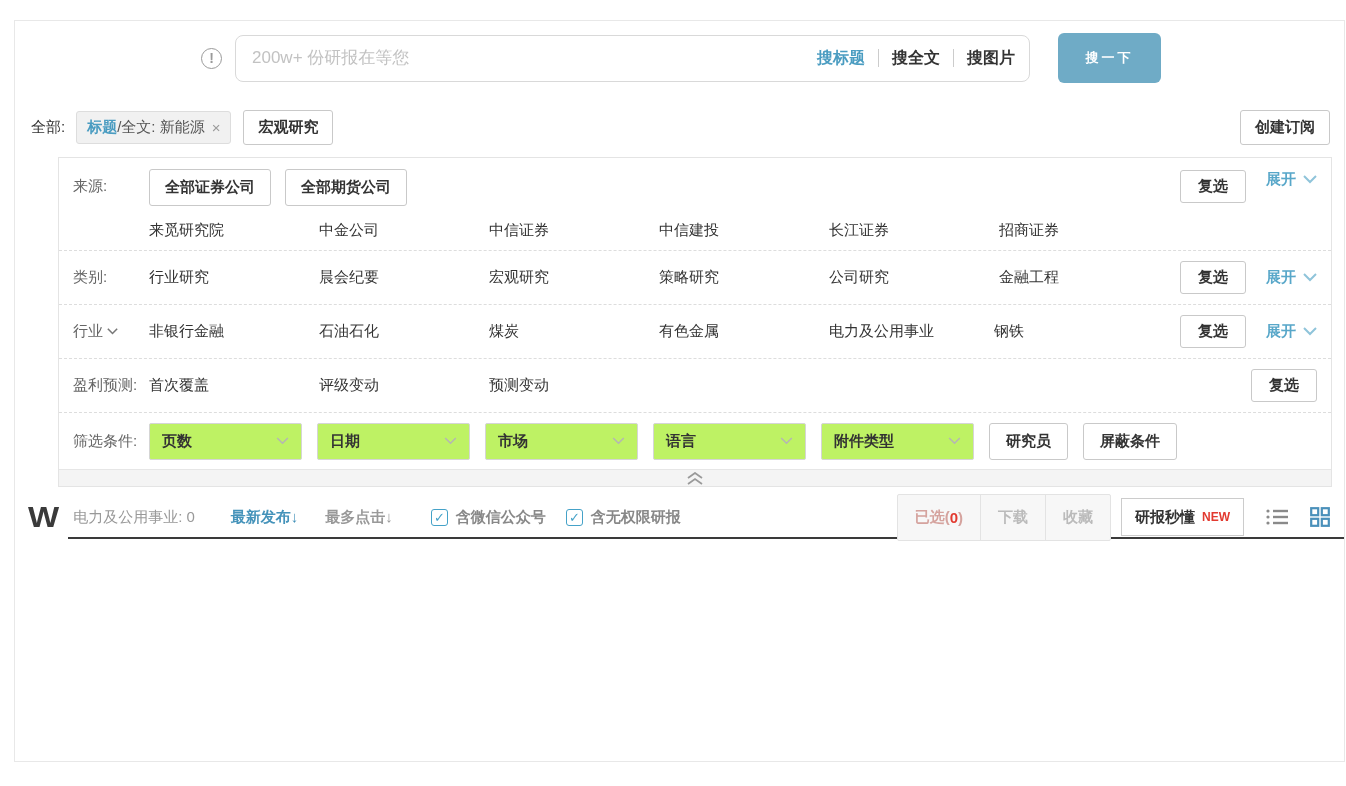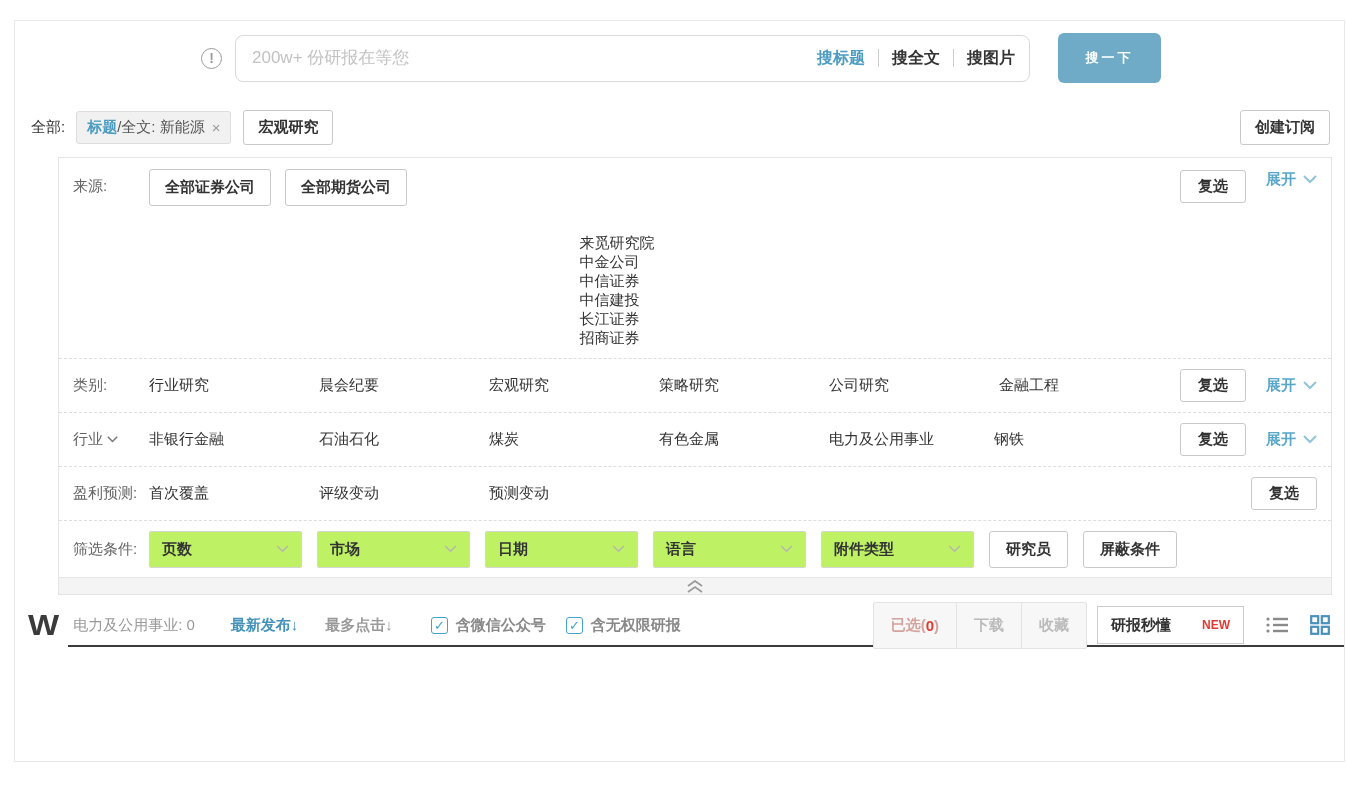--- a/index.html
+++ b/index.html
@@ -62,21 +62,21 @@
   .ritem { width:170px; font-size:15px; color:#333; font-weight:500; cursor:pointer; white-space:nowrap; flex-shrink:0; }
   .ritem.wide { width:165px; }
   .rright { display:flex; align-items:center; margin-right:14px; flex-shrink:0; }
   .multi-btn { padding:6px 17px; }
   .expand-link { display:flex; align-items:center; margin-left:20px; color:#58a7c9; font-size:15px; font-weight:700; cursor:pointer; }
   .expand-link svg { margin-left:7px; }
   .row-mid { height:54px; align-items:center; }
   .row-src { padding:11px 0 10px 0; }
   .src-col { flex:1; }
   .src-line1 { display:flex; align-items:center; }
-  .src-line2 { display:flex; align-items:center; margin-top:28px;flex-direction:column; }
+  .src-line2 { display:flex; align-items:center; margin-top:15px; }
   .group-btn { margin-right:14px; padding:8px 15px; }
   .rlabel-top { align-items:flex-start; padding-top:8px; }
   .rright-top { align-items:flex-start; margin-top:1px; }
   .caret-label { display:flex; align-items:center; }
   .caret-label svg { margin-left:4px; }
 
   .row-filters { height:57px; align-items:center; }
   .dropdown {
     width:153px; height:37px; border:1px solid #d5d5d5; border-radius:2px;
     display:flex; align-items:center; justify-content:space-between;
@@ -108,21 +108,21 @@
   .sel-group {
     margin-left:auto; display:flex; align-items:stretch; border:1px solid #e3e3e3;
     border-radius:2px; background:#f7f7f7; height:47px;
   }
   .sel-seg { display:flex; align-items:center; padding:0 17px; font-size:15px; font-weight:600; color:#bbb; cursor:pointer; }
   .sel-seg + .sel-seg { border-left:1px solid #e3e3e3; }
   .sel-muted { color:#d5a39e; }
   .sel-count { color:#e23a30; }
   .seconds-btn {
     margin-left:10px; height:38px; display:flex; align-items:center;
-    background:#fff; border:1px solid #ccc; padding:0 13px; cursor:pointer;gap:24px;
+    background:#fff; border:1px solid #ccc; padding:0 13px; cursor:pointer;
   }
   .seconds-label { font-size:15px; font-weight:700; color:#333; }
   .new-badge { color:#e23a30; font-size:12px; font-weight:700; margin-left:7px; }
   .view-icon { margin-left:22px; cursor:pointer; display:flex; align-items:center; }
   .dark-rule { border-top:2px solid #3a3a3a; margin-left:53px; }
 </style>
 </head>
 <body>
 
 <div class="panel">
@@ -249,27 +249,27 @@
     <div class="trow row-filters">
       <div class="rlabel">筛选条件:</div>
       <div class="rcontent">
         <span class="dropdown">
           <span>页数</span>
           <svg width="13" height="8" viewBox="0 0 14 9">
               <polyline points="1,1 7,7 13,1" fill="none" stroke="#b5b5b5" stroke-width="1.6"></polyline>
             </svg>
         </span>
         <span class="dropdown">
+          <span>日期</span>
+          <svg width="13" height="8" viewBox="0 0 14 9">
+              <polyline points="1,1 7,7 13,1" fill="none" stroke="#b5b5b5" stroke-width="1.6"></polyline>
+            </svg>
+        </span>
+        <span class="dropdown">
           <span>市场</span>
-          <svg width="13" height="8" viewBox="0 0 14 9">
-              <polyline points="1,1 7,7 13,1" fill="none" stroke="#b5b5b5" stroke-width="1.6"></polyline>
-            </svg>
-        </span>
-        <span class="dropdown">
-          <span>日期</span>
           <svg width="13" height="8" viewBox="0 0 14 9">
               <polyline points="1,1 7,7 13,1" fill="none" stroke="#b5b5b5" stroke-width="1.6"></polyline>
             </svg>
         </span>
         <span class="dropdown">
           <span>语言</span>
           <svg width="13" height="8" viewBox="0 0 14 9">
               <polyline points="1,1 7,7 13,1" fill="none" stroke="#b5b5b5" stroke-width="1.6"></polyline>
             </svg>
         </span>

